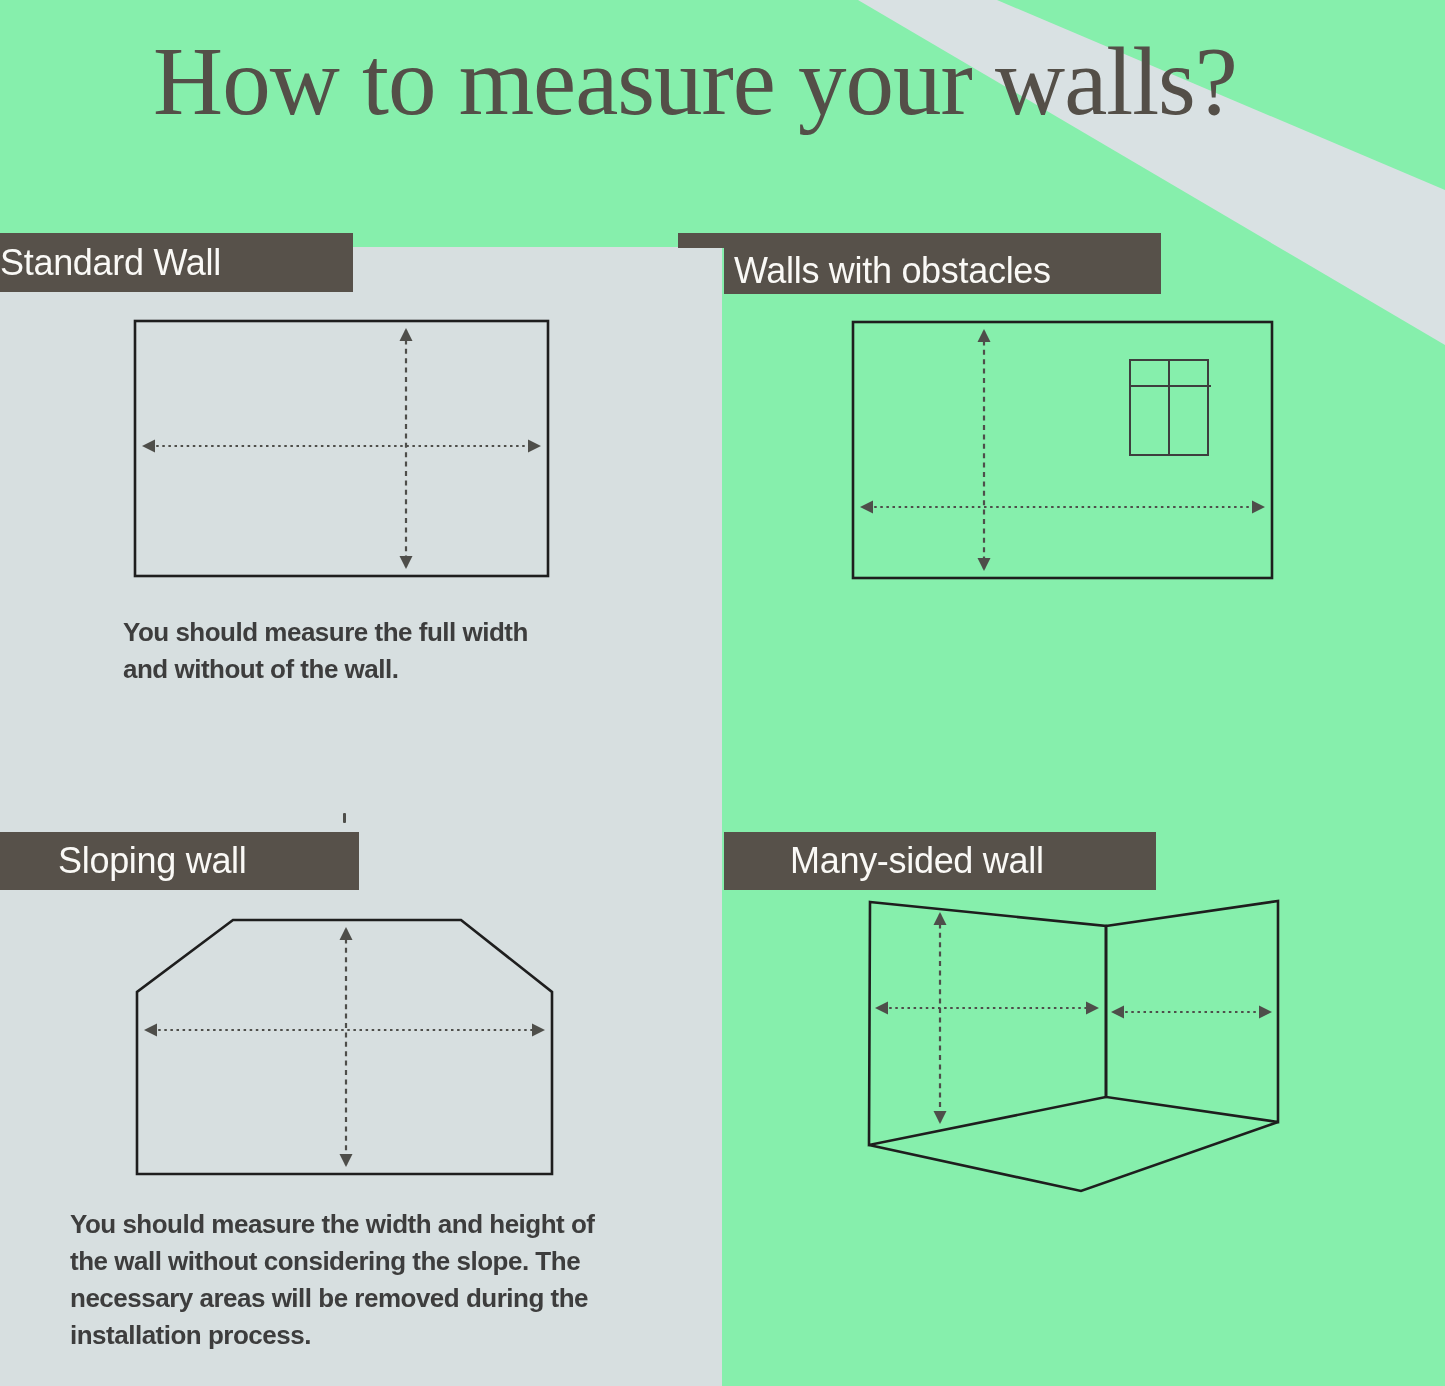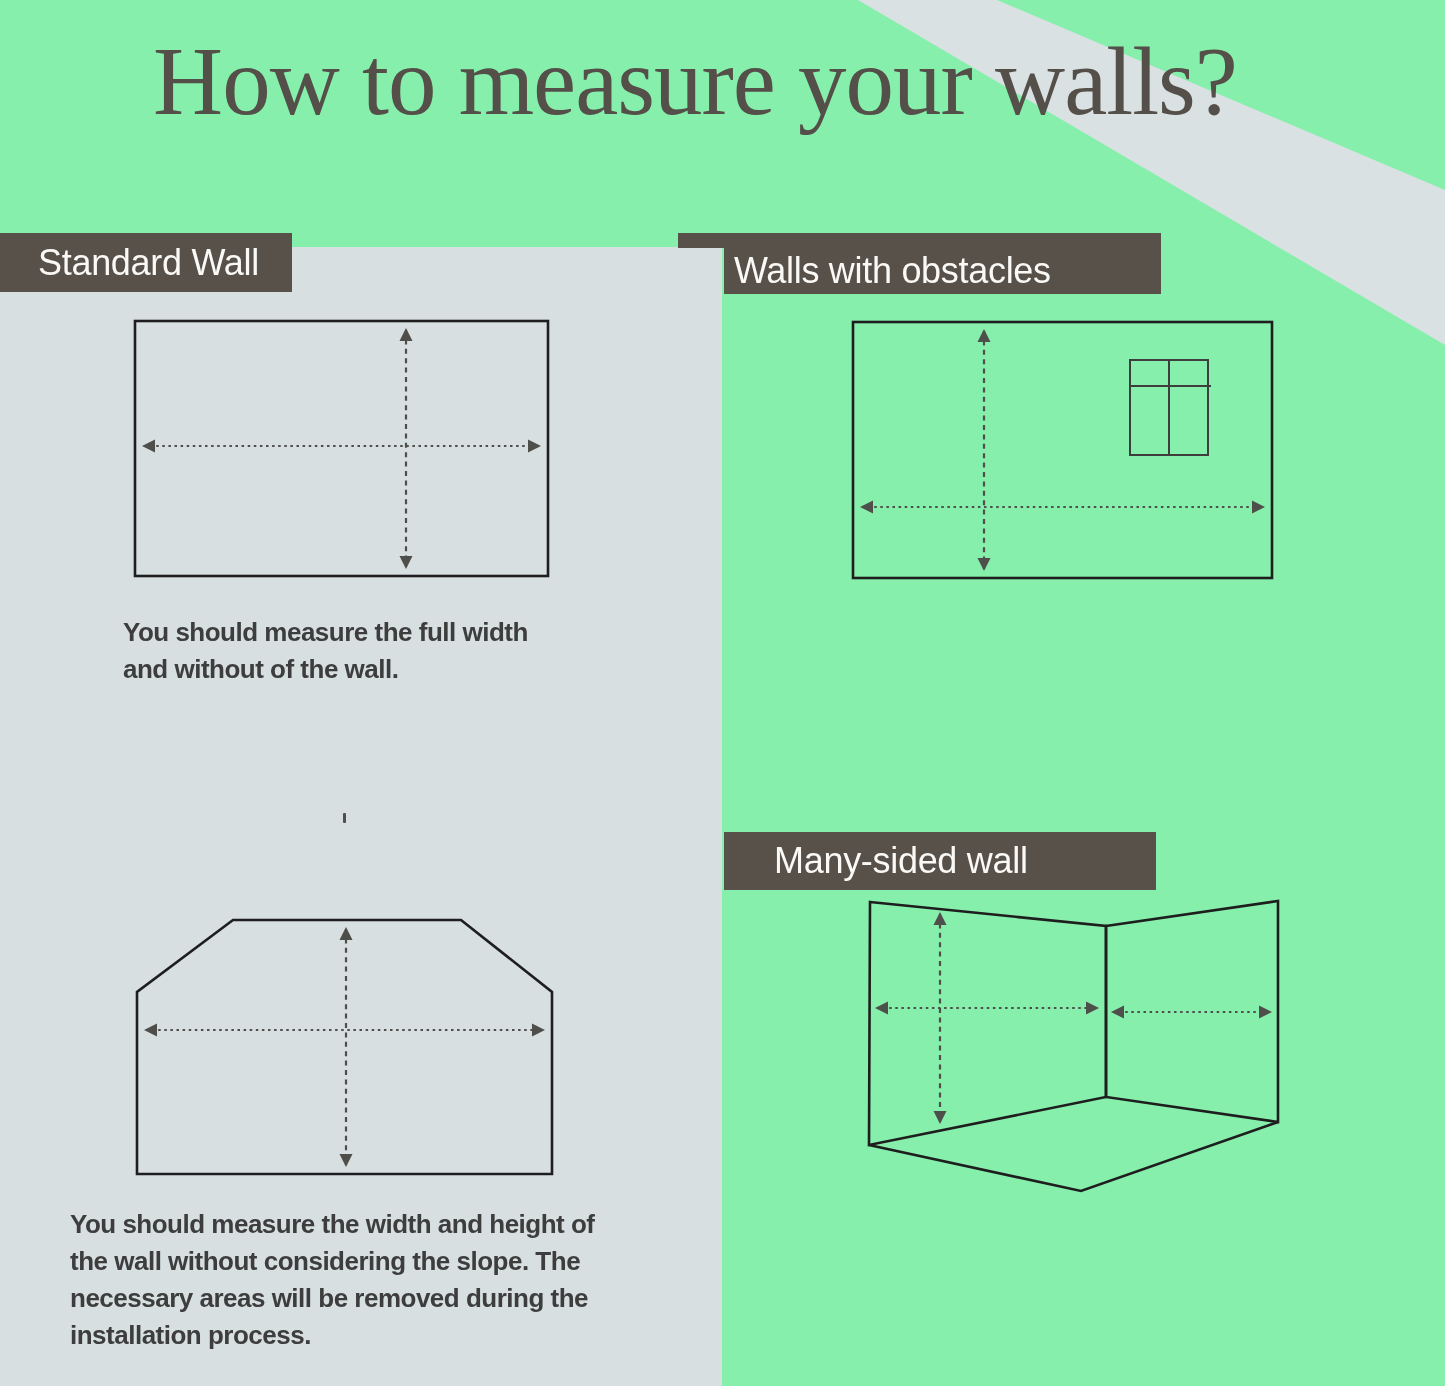--- a/index.html
+++ b/index.html
@@ -28,25 +28,25 @@
   }
   
   .hdr{
     position:absolute;height:59px;
     background:#57514a;
     display:flex;align-items:center;
     color:#faf9f6;
     font-size:36px;line-height:1;
     letter-spacing:-0.3px;
   }
-  .hdr-standard{left:0;top:233px;width:292px;padding-left:38px;box-sizing:border-box;}
+  .hdr-standard{left:0;top:233px;width:353px;box-sizing:border-box;}
   .hdr-obstacles{left:724px;top:247px;width:437px;height:47px;padding-left:10px;box-sizing:border-box;}
   .hdr-obstacles-topbar{position:absolute;left:678px;top:233px;width:483px;height:15px;background:#57514a;}
   .hdr-sloping{left:0;top:832px;width:359px;height:58px;padding-left:58px;box-sizing:border-box;}
-  .hdr-manysided{left:724px;top:832px;width:432px;height:58px;padding-left:50px;box-sizing:border-box;}
+  .hdr-manysided{left:724px;top:832px;width:432px;height:58px;padding-left:66px;box-sizing:border-box;}
   
   .desc{
     position:absolute;
     white-space:pre-line;
     font-size:26px;font-weight:bold;
     letter-spacing:-0.5px;
     line-height:37px;
     color:#3d3d3d;
   }
   .desc-standard{left:123px;top:614px;width:520px;}
@@ -78,20 +78,23 @@
   <div class="page-title">How to measure your walls?</div>
 
   <div class="hdr hdr-standard">
     <span>Standard Wall</span>
   </div>
   <div class="hdr-obstacles-topbar"></div>
   <div class="hdr hdr-obstacles">
     <span>Walls with obstacles</span>
   </div>
   <div class="tick-mark"></div>
+  <div class="hdr hdr-sloping">
+    <span>Sloping wall</span>
+  </div>
   <div class="hdr hdr-manysided">
     <span>Many-sided wall</span>
   </div>
 
   <svg class="diagram" style="left:110px;top:300px" width="470" height="300" viewBox="110 300 470 300">
     <defs>
       <marker id="arrE" viewBox="0 0 10 10" refX="8.5" refY="5" markerWidth="6" markerHeight="6" orient="auto">
         <path d="M0,0 L10,5 L0,10 Z" fill="#4e4e4a"></path>
       </marker>
       <marker id="arrS" viewBox="0 0 10 10" refX="8.5" refY="5" markerWidth="6" markerHeight="6" orient="auto-start-reverse">

